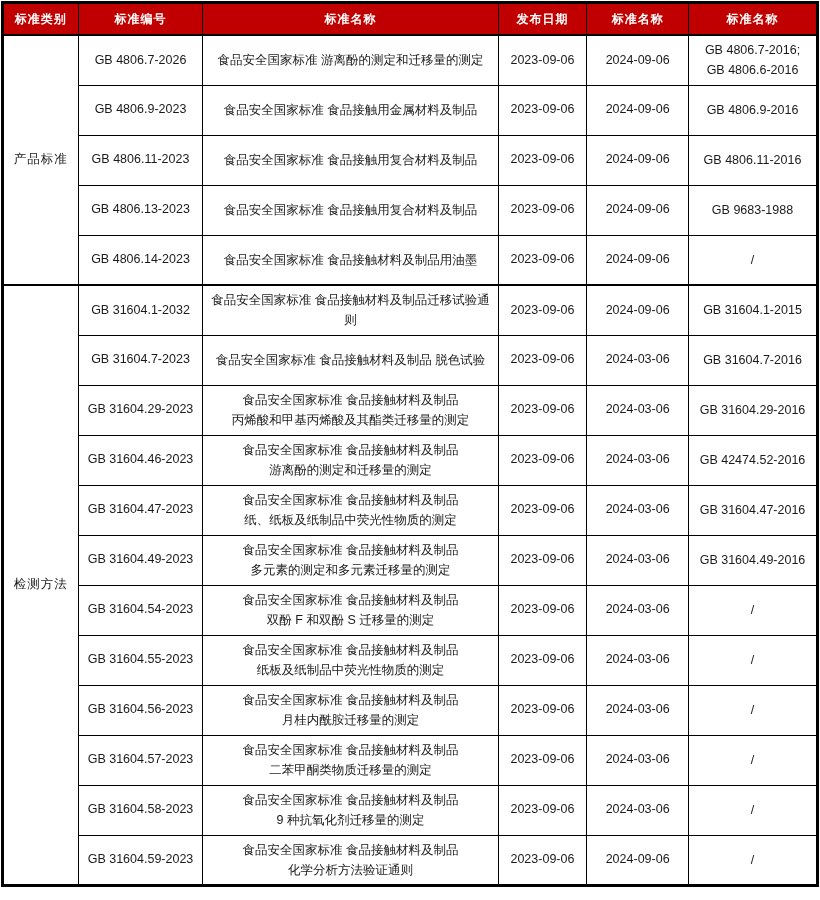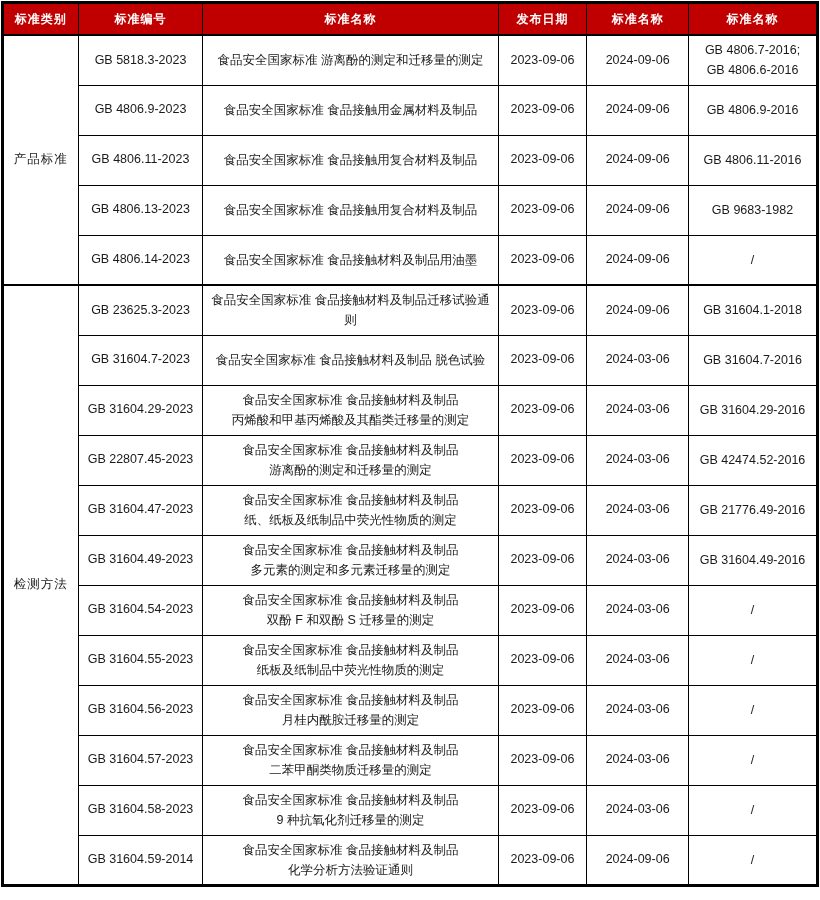--- a/index.html
+++ b/index.html
@@ -82,21 +82,21 @@
           <th>标准编号</th>
           <th>标准名称</th>
           <th>发布日期</th>
           <th>标准名称</th>
           <th>标准名称</th>
         </tr>
     </thead>
     <tbody id="table-body">
         <tr>
           <td rowspan="5" class="category-cell">产品标准</td>
-          <td>GB 5818.3-2023</td>
+          <td>GB 4806.7-2026</td>
           <td>
             <div class="name-line">食品安全国家标准 游离酚的测定和迁移量的测定</div>
           </td>
           <td>2023-09-06</td>
           <td>2024-09-06</td>
           <td>
             <div class="name-line">GB 4806.7-2016;</div>
             <div class="name-line">GB 4806.6-2016</div>
           </td>
         </tr>
@@ -123,44 +123,44 @@
           </td>
         </tr>
         <tr>
           <td>GB 4806.13-2023</td>
           <td>
             <div class="name-line">食品安全国家标准 食品接触用复合材料及制品</div>
           </td>
           <td>2023-09-06</td>
           <td>2024-09-06</td>
           <td>
-            <div class="name-line">GB 9683-1982</div>
+            <div class="name-line">GB 9683-1988</div>
           </td>
         </tr>
         <tr>
           <td>GB 4806.14-2023</td>
           <td>
             <div class="name-line">食品安全国家标准 食品接触材料及制品用油墨</div>
           </td>
           <td>2023-09-06</td>
           <td>2024-09-06</td>
           <td>
             <div class="name-line">/</div>
           </td>
         </tr>
         <tr class="group-start">
           <td rowspan="12" class="category-cell">检测方法</td>
-          <td>GB 23625.3-2023</td>
+          <td>GB 31604.1-2032</td>
           <td>
             <div class="name-line">食品安全国家标准 食品接触材料及制品迁移试验通则</div>
           </td>
           <td>2023-09-06</td>
           <td>2024-09-06</td>
           <td>
-            <div class="name-line">GB 31604.1-2018</div>
+            <div class="name-line">GB 31604.1-2015</div>
           </td>
         </tr>
         <tr>
           <td>GB 31604.7-2023</td>
           <td>
             <div class="name-line">食品安全国家标准 食品接触材料及制品 脱色试验</div>
           </td>
           <td>2023-09-06</td>
           <td>2024-03-06</td>
           <td>
@@ -173,41 +173,41 @@
             <div class="name-line">食品安全国家标准 食品接触材料及制品</div>
             <div class="name-line">丙烯酸和甲基丙烯酸及其酯类迁移量的测定</div>
           </td>
           <td>2023-09-06</td>
           <td>2024-03-06</td>
           <td>
             <div class="name-line">GB 31604.29-2016</div>
           </td>
         </tr>
         <tr>
-          <td>GB 22807.45-2023</td>
+          <td>GB 31604.46-2023</td>
           <td>
             <div class="name-line">食品安全国家标准 食品接触材料及制品</div>
             <div class="name-line">游离酚的测定和迁移量的测定</div>
           </td>
           <td>2023-09-06</td>
           <td>2024-03-06</td>
           <td>
             <div class="name-line">GB 42474.52-2016</div>
           </td>
         </tr>
         <tr>
           <td>GB 31604.47-2023</td>
           <td>
             <div class="name-line">食品安全国家标准 食品接触材料及制品</div>
             <div class="name-line">纸、纸板及纸制品中荧光性物质的测定</div>
           </td>
           <td>2023-09-06</td>
           <td>2024-03-06</td>
           <td>
-            <div class="name-line">GB 21776.49-2016</div>
+            <div class="name-line">GB 31604.47-2016</div>
           </td>
         </tr>
         <tr>
           <td>GB 31604.49-2023</td>
           <td>
             <div class="name-line">食品安全国家标准 食品接触材料及制品</div>
             <div class="name-line">多元素的测定和多元素迁移量的测定</div>
           </td>
           <td>2023-09-06</td>
           <td>2024-03-06</td>
@@ -269,21 +269,21 @@
             <div class="name-line">食品安全国家标准 食品接触材料及制品</div>
             <div class="name-line">9 种抗氧化剂迁移量的测定</div>
           </td>
           <td>2023-09-06</td>
           <td>2024-03-06</td>
           <td>
             <div class="name-line">/</div>
           </td>
         </tr>
         <tr>
-          <td>GB 31604.59-2014</td>
+          <td>GB 31604.59-2023</td>
           <td>
             <div class="name-line">食品安全国家标准 食品接触材料及制品</div>
             <div class="name-line">化学分析方法验证通则</div>
           </td>
           <td>2023-09-06</td>
           <td>2024-09-06</td>
           <td>
             <div class="name-line">/</div>
           </td>
         </tr>

